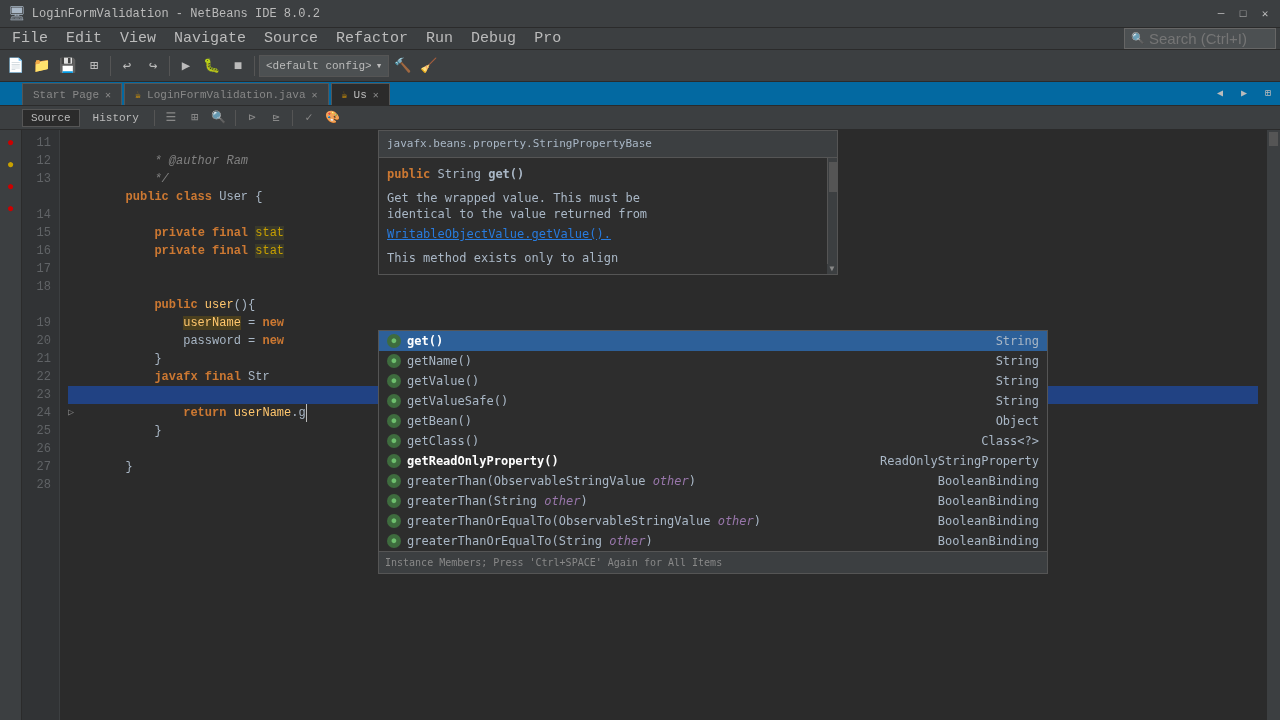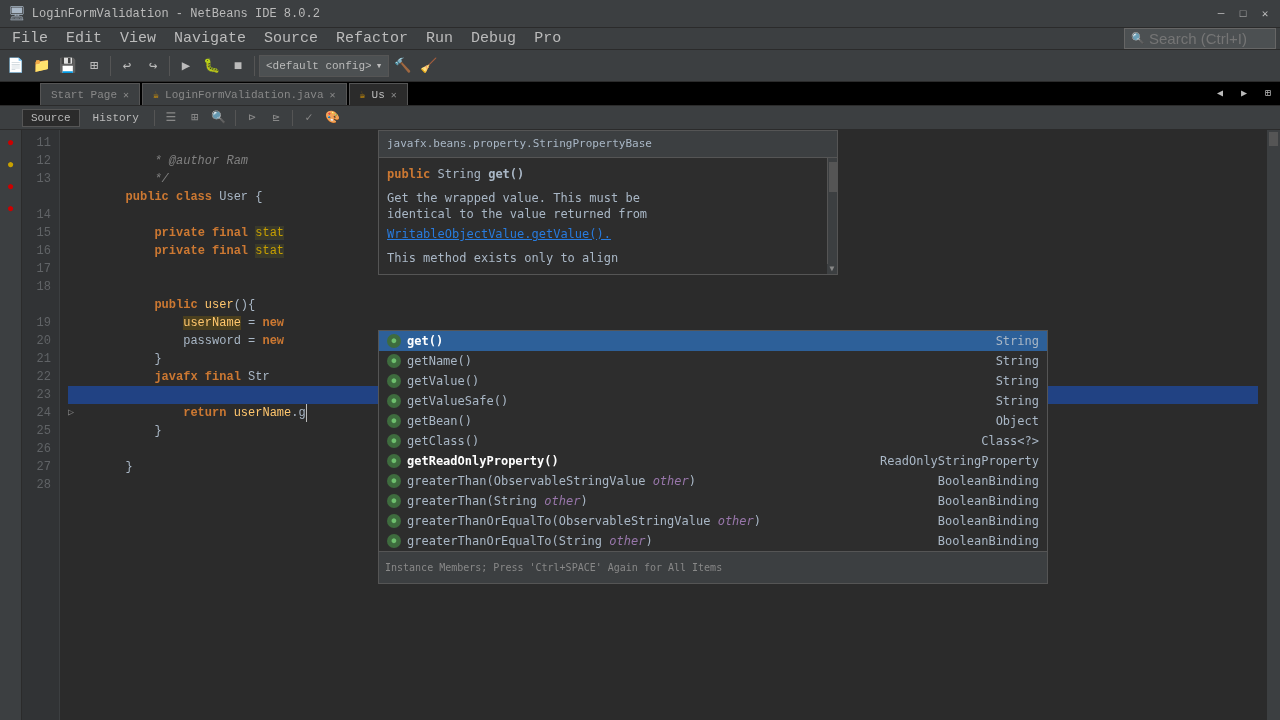--- a/index.html
+++ b/index.html
@@ -129,26 +129,26 @@
       display: flex;
       align-items: center;
       justify-content: center;
       color: #888;
       font-size: 10px;
       cursor: pointer;
     }
 
     
     #editor-tabs {
-      background: #000000;
+      background: #0369a1;
       height: 24px;
       display: flex;
       align-items: flex-end;
       border-bottom: 1px solid #2b2b2b;
-      padding-left: 40px;
+      padding-left: 22px;
     }
     .tab {
       height: 22px;
       padding: 0 10px;
       display: flex;
       align-items: center;
       gap: 6px;
       font-size: 11px;
       color: #888;
       background: #3c3f41;
@@ -345,21 +345,21 @@
       justify-content: center;
       font-size: 8px;
       color: white;
       flex-shrink: 0;
     }
     .ac-icon.green { background: #3e6b3e; color: #6ebe6e; }
     .ac-method-name { color: #a9b7c6; }
     .ac-method-name.bold { font-weight: bold; color: #ffffff; }
     .ac-return-type { color: #a9b7c6; margin-left: auto; }
     .ac-footer {
-      height: 32px;
+      height: 22px;
       background: #3c3f41;
       border-top: 1px solid #555;
       font-size: 10px;
       color: #888;
       display: flex;
       align-items: center;
       padding: 0 6px;
     }
 
     

